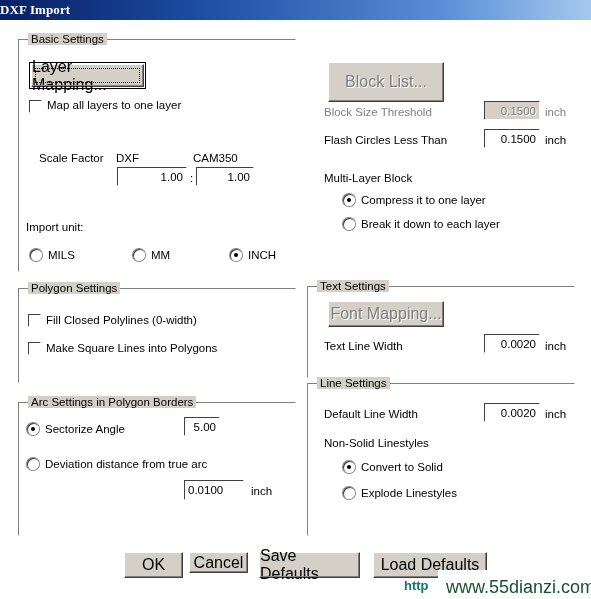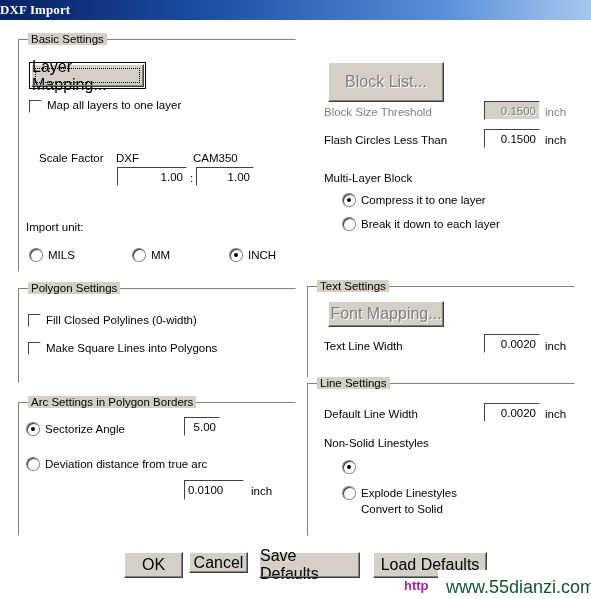--- a/index.html
+++ b/index.html
@@ -176,21 +176,21 @@
   }
 
   
   .wm {
     position: absolute;
     font-family: "Liberation Sans", sans-serif;
     white-space: nowrap;
     pointer-events: none;
   }
   .wm-http {
-    color: #a21caf;
+    color: #0f766e;
     font-weight: bold;
     font-size: 13px;
     left: 404px; top: 578px;
   }
   .wm-box {
     left: 438px; top: 570px;
     width: 153px; height: 29px;
     background: #ffffff;
   }
   .wm-url {
@@ -316,21 +316,21 @@
 
   <span class="lbl" style="left:324px; top:388px;">Default Line Width</span>
   <div class="field" style="left:484px; top:383px; width:56px; height:19px;">
     <span>0.0020</span>
   </div>
   <span class="lbl" style="left:545px; top:388px;">inch</span>
 
   <span class="lbl" style="left:324px; top:417px;">Non-Solid Linestyles</span>
 
   <div class="rb checked" style="left:343px; top:441px;"></div>
-  <span class="lbl" style="left:361px; top:441px;margin-top:42px;">Convert to Solid</span>
+  <span class="lbl" style="left:361px; top:441px;">Convert to Solid</span>
 
   <div class="rb" style="left:343px; top:467px;"></div>
   <span class="lbl" style="left:361px; top:467px;">Explode Linestyles</span>
 
   <div class="btn" style="left:124px; top:532px; width:59px; height:26px;">
     <span>OK</span>
   </div>
   <div class="btn" style="left:189px; top:532px; width:59px; height:21px;">
     <span>Cancel</span>
   </div>

